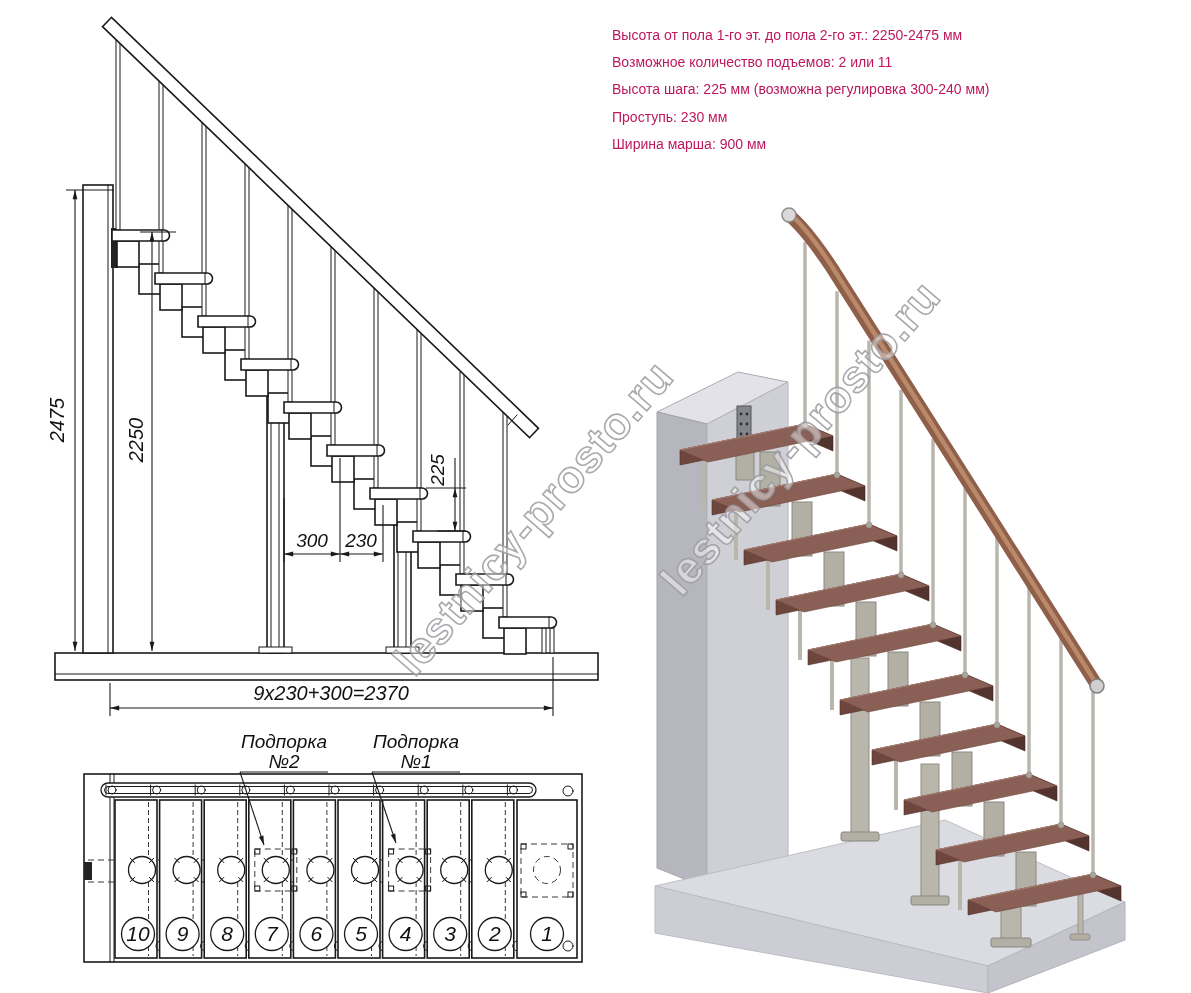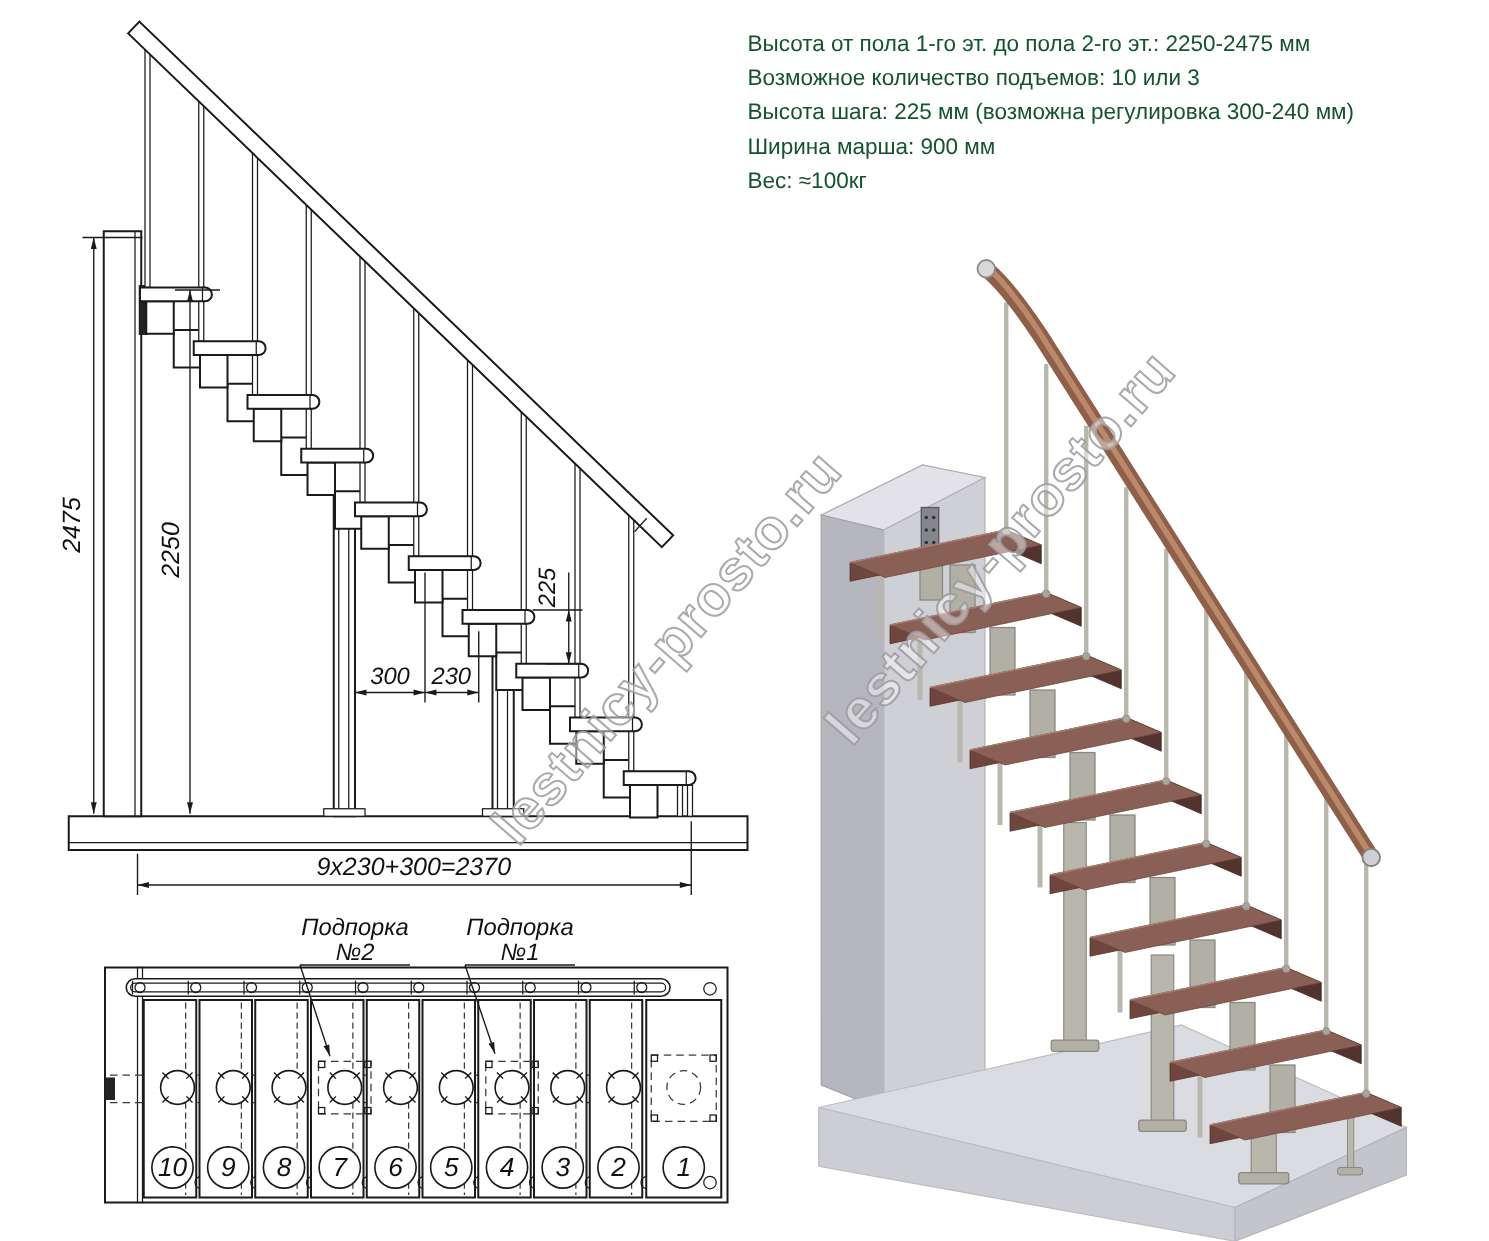--- a/index.html
+++ b/index.html
@@ -18,22 +18,22 @@
   text.dimt2{font:italic 19px "Liberation Sans",sans-serif;fill:#111;text-anchor:middle;}
   text.num{font:italic 21px "Liberation Sans",sans-serif;fill:#111;text-anchor:middle;}
   text.lbl{font:italic 19px "Liberation Sans",sans-serif;fill:#111;text-anchor:middle;}
   text.wm{font:bold 45px "Liberation Sans",sans-serif;text-anchor:middle;letter-spacing:1px;
           fill:#ffffff;fill-opacity:.45;stroke:#9a9aa0;stroke-opacity:.85;stroke-width:1.6;}
   
   .w-edge{stroke:#a87e71;stroke-width:1.2;}
   .bal3{stroke:#b9b6ac;stroke-width:3.5;}
   .plate3{stroke:#8a8780;stroke-width:1;}
   
-  #specs{position:absolute;left:598px;top:22px;width:575px;
-         font-size:18px;line-height:27.2px;color:#14532d;}
+  #specs{position:absolute;left:612px;top:22px;width:575px;
+         font-size:14px;line-height:27.2px;color:#be185d;}
   #specs div{white-space:nowrap;}
 </style>
 </head>
 <body>
 <div id="page">
 
 <svg id="scene" width="1191" height="993" viewBox="0 0 1191 993">
   <defs>
     <marker id="arr" viewBox="0 0 12 12" refX="11" refY="6" markerWidth="10" markerHeight="10" orient="auto-start-reverse">
       <path d="M1,3.4 L11,6 L1,8.6 Z" fill="#1a1a1a"></path>
@@ -456,19 +456,19 @@
   </g>
 
   <g>
     <text class="wm" transform="translate(545 528) rotate(-49)">lestnicy-prosto.ru</text>
     <text class="wm" transform="translate(812 448) rotate(-49)">lestnicy-prosto.ru</text>
   </g>
 </svg>
 
 <div id="specs">
   <div>Высота от пола 1-го эт. до пола 2-го эт.: 2250-2475 мм</div>
-  <div>Возможное количество подъемов: 10 или 3</div>
+  <div>Возможное количество подъемов: 2 или 11</div>
   <div>Высота шага: 225 мм (возможна регулировка 300-240 мм)</div>
+  <div>Проступь: 230 мм</div>
   <div>Ширина марша: 900 мм</div>
-  <div>Вес: ≈100кг</div>
 </div>
 
 </div>
 
 </body></html>

